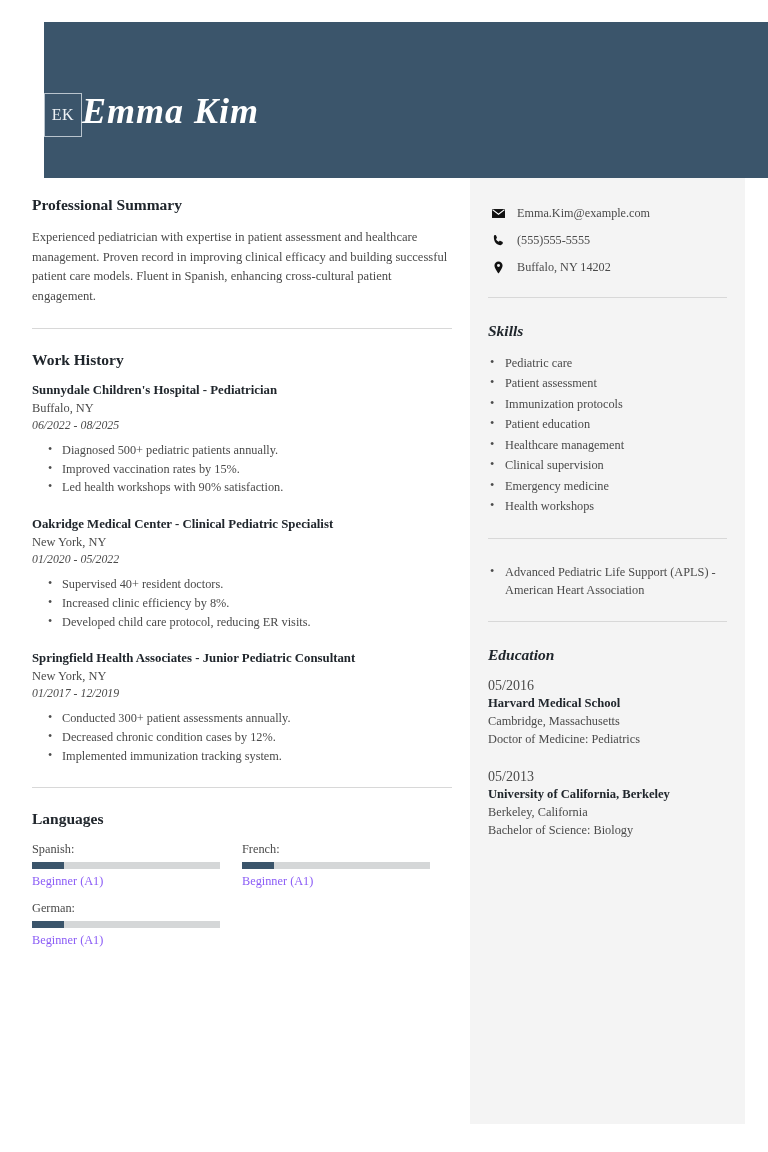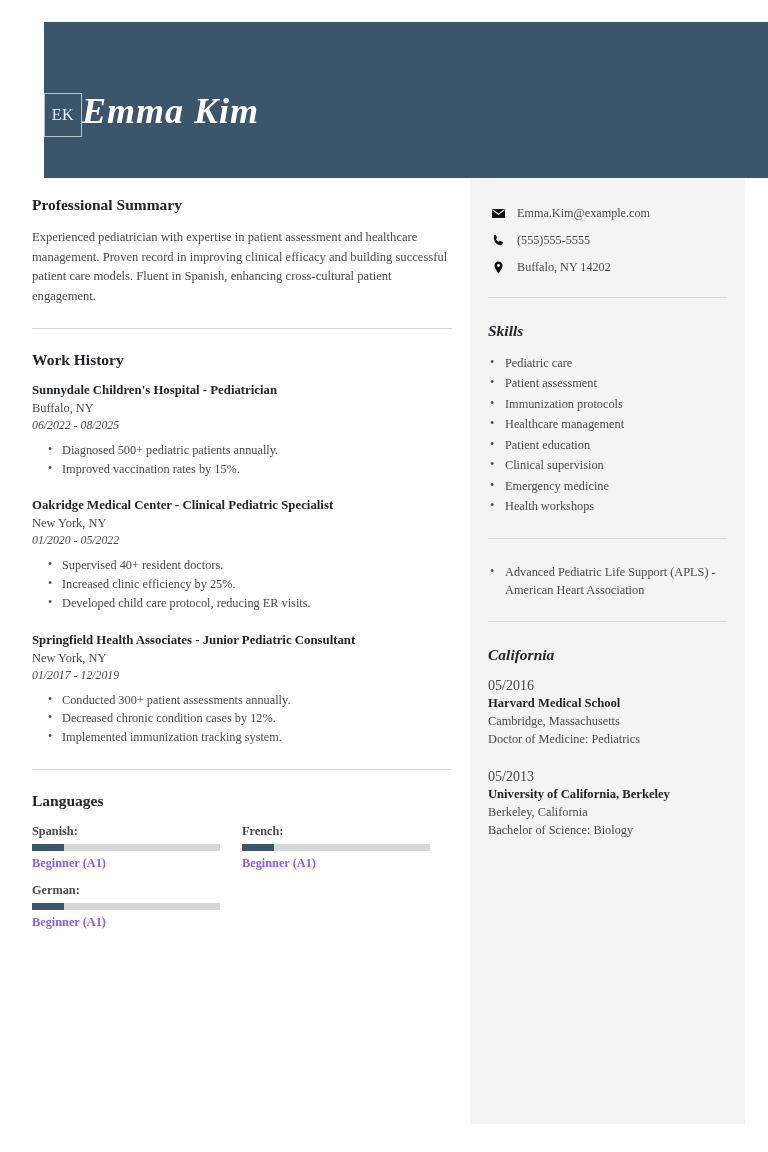--- a/index.html
+++ b/index.html
@@ -117,21 +117,20 @@
     position: absolute;
     left: -2px; top: -1px;
     color: #4a4a4a;
     font-size: 12px;
   }
 
   
   .lang-grid {
     display: flex;
     flex-wrap: wrap;
-    font-weight: bold;
   }
   .lang-item {
     width: 50%;
     margin-bottom: 12px;
     padding-right: 22px;
   }
   .lang-name {
     font-size: 12.3px;
     color: #4a4a4a;
     margin-bottom: 5px;
@@ -268,40 +267,40 @@
     </div>
 
     <div class="side-divider"></div>
 
     <div>
       <div class="side-title">Skills</div>
       <ul class="side-bullets">
         <li>Pediatric care</li>
         <li>Patient assessment</li>
         <li>Immunization protocols</li>
+        <li>Patient education</li>
         <li>Healthcare management</li>
-        <li>Patient education</li>
         <li>Clinical supervision</li>
         <li>Emergency medicine</li>
         <li>Health workshops</li>
       </ul>
     </div>
 
     <div class="side-divider"></div>
 
     <div>
       <ul class="side-bullets cert">
         <li>Advanced Pediatric Life Support (APLS) - American Heart Association</li>
       </ul>
     </div>
 
     <div class="side-divider"></div>
 
     <div>
-      <div class="side-title">California</div>
+      <div class="side-title">Education</div>
       <div class="edu-item">
         <div class="edu-date">05/2016</div>
         <div class="edu-school">Harvard Medical School</div>
         <div class="edu-loc">Cambridge, Massachusetts</div>
         <div class="edu-degree">Doctor of Medicine: Pediatrics</div>
       </div>
       <div class="edu-item">
         <div class="edu-date">05/2013</div>
         <div class="edu-school">University of California, Berkeley</div>
         <div class="edu-loc">Berkeley, California</div>
@@ -323,30 +322,31 @@
     <div>
       <div class="sec-title">Work History</div>
 
       <div class="job">
         <div class="job-title">Sunnydale Children's Hospital - Pediatrician</div>
         <div class="job-loc">Buffalo, NY</div>
         <div class="job-dates">06/2022 - 08/2025</div>
         <ul class="bullets">
           <li>Diagnosed 500+ pediatric patients annually.</li>
           <li>Improved vaccination rates by 15%.</li>
+          <li>Led health workshops with 90% satisfaction.</li>
         </ul>
       </div>
 
       <div class="job">
         <div class="job-title">Oakridge Medical Center - Clinical Pediatric Specialist</div>
         <div class="job-loc">New York, NY</div>
         <div class="job-dates">01/2020 - 05/2022</div>
         <ul class="bullets">
           <li>Supervised 40+ resident doctors.</li>
-          <li>Increased clinic efficiency by 25%.</li>
+          <li>Increased clinic efficiency by 8%.</li>
           <li>Developed child care protocol, reducing ER visits.</li>
         </ul>
       </div>
 
       <div class="job">
         <div class="job-title">Springfield Health Associates - Junior Pediatric Consultant</div>
         <div class="job-loc">New York, NY</div>
         <div class="job-dates">01/2017 - 12/2019</div>
         <ul class="bullets">
           <li>Conducted 300+ patient assessments annually.</li>

